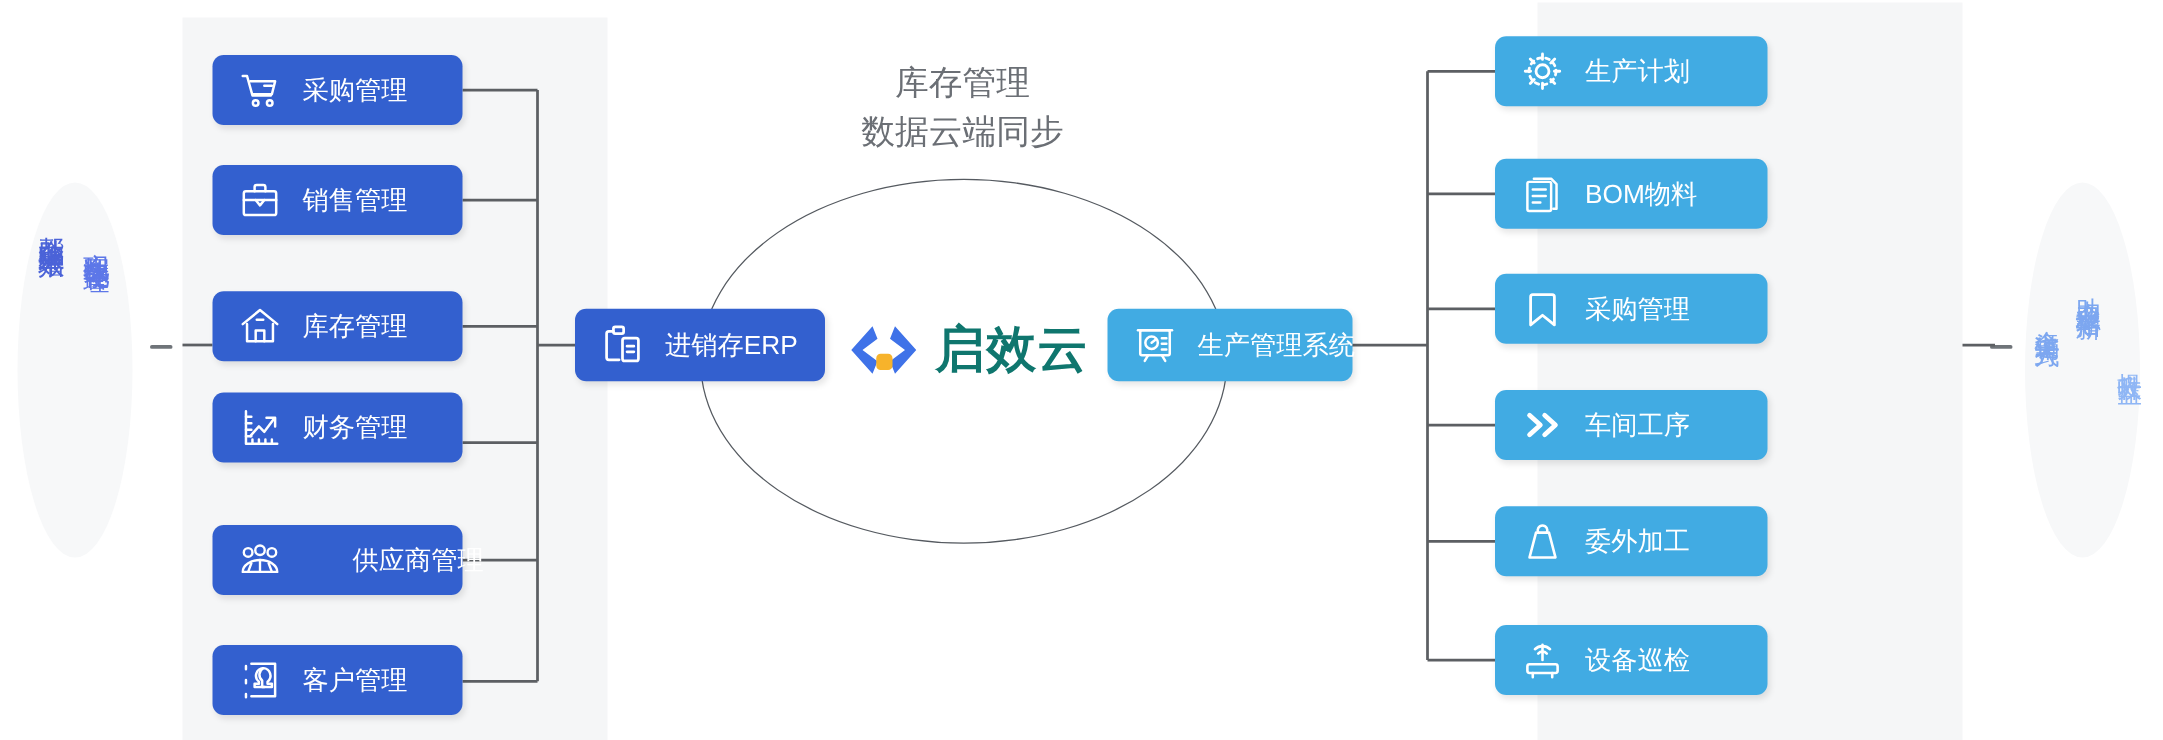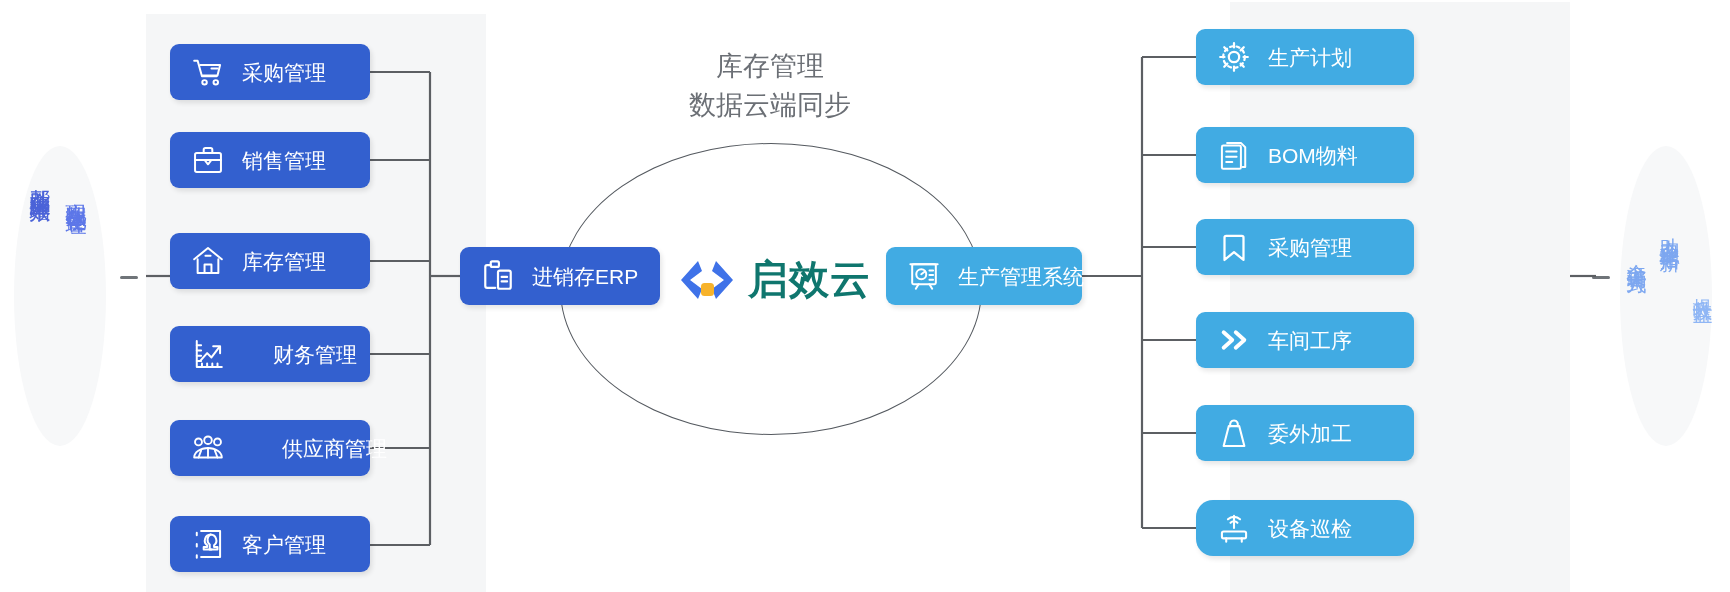--- a/index.html
+++ b/index.html
@@ -230,21 +230,21 @@
       <svg viewBox="0 0 44 44" width="38" height="38" fill="none" stroke="#fff" stroke-width="2.3" stroke-linecap="round" stroke-linejoin="round">
         <path d="M6 20 L22 7 L38 20"></path>
         <path d="M10 20 v16 h24 v-16"></path>
         <path d="M18 36 v-10 h8 v10"></path>
         <path d="M19 16 h6"></path>
       </svg>
     </span>
     <span class="lbl">库存管理</span>
   </div>
 
-  <div class="chip blue wide-left" style="left:170px;top:326px;gap:31px;">
+  <div class="chip blue wide-left" style="left:170px;top:314px;">
     <span class="ico">
       <svg viewBox="0 0 44 44" width="38" height="38" fill="none" stroke="#fff" stroke-width="2.3" stroke-linecap="round" stroke-linejoin="round">
         <path d="M9 7 v30 h29"></path>
         <path d="M9 12 h5 M9 18 h5 M9 24 h5 M9 30 h5"></path>
         <path d="M15 37 v-4 M21 37 v-4 M27 37 v-4 M33 37 v-4"></path>
         <path d="M13 30 L21 21 L26 26 L35 14"></path>
         <path d="M28 13 h8 v8"></path>
       </svg>
     </span>
     <span class="lbl">财务管理</span>
@@ -321,21 +321,21 @@
   <div class="chip cyan wide-right" style="left:1196px;top:405px;width:218px;">
     <span class="ico">
       <svg viewBox="0 0 44 44" width="38" height="38" fill="none" stroke="#fff" stroke-width="2.4" stroke-linecap="round" stroke-linejoin="round">
         <path d="M18 14 a4.5 4.5 0 1 1 8 0"></path>
         <path d="M16 14 h12 l6 23 h-24 z"></path>
       </svg>
     </span>
     <span class="lbl">委外加工</span>
   </div>
 
-  <div class="chip cyan wide-right" style="left:1196px;top:500px;width:218px;border-radius:17px;">
+  <div class="chip cyan wide-right" style="left:1196px;top:500px;width:218px;">
     <span class="ico">
       <svg viewBox="0 0 44 44" width="38" height="38" fill="none" stroke="#fff" stroke-width="2.4" stroke-linecap="round" stroke-linejoin="round">
         <path d="M22 8 v14"></path>
         <path d="M15 12 a10 10 0 0 1 14 0"></path>
         <path d="M18 16 a5.5 5.5 0 0 1 8 0"></path>
         <rect x="8" y="26" width="28" height="8" rx="2"></rect>
         <path d="M13 34 v4 M31 34 v4"></path>
       </svg>
     </span>
     <span class="lbl">设备巡检</span>

